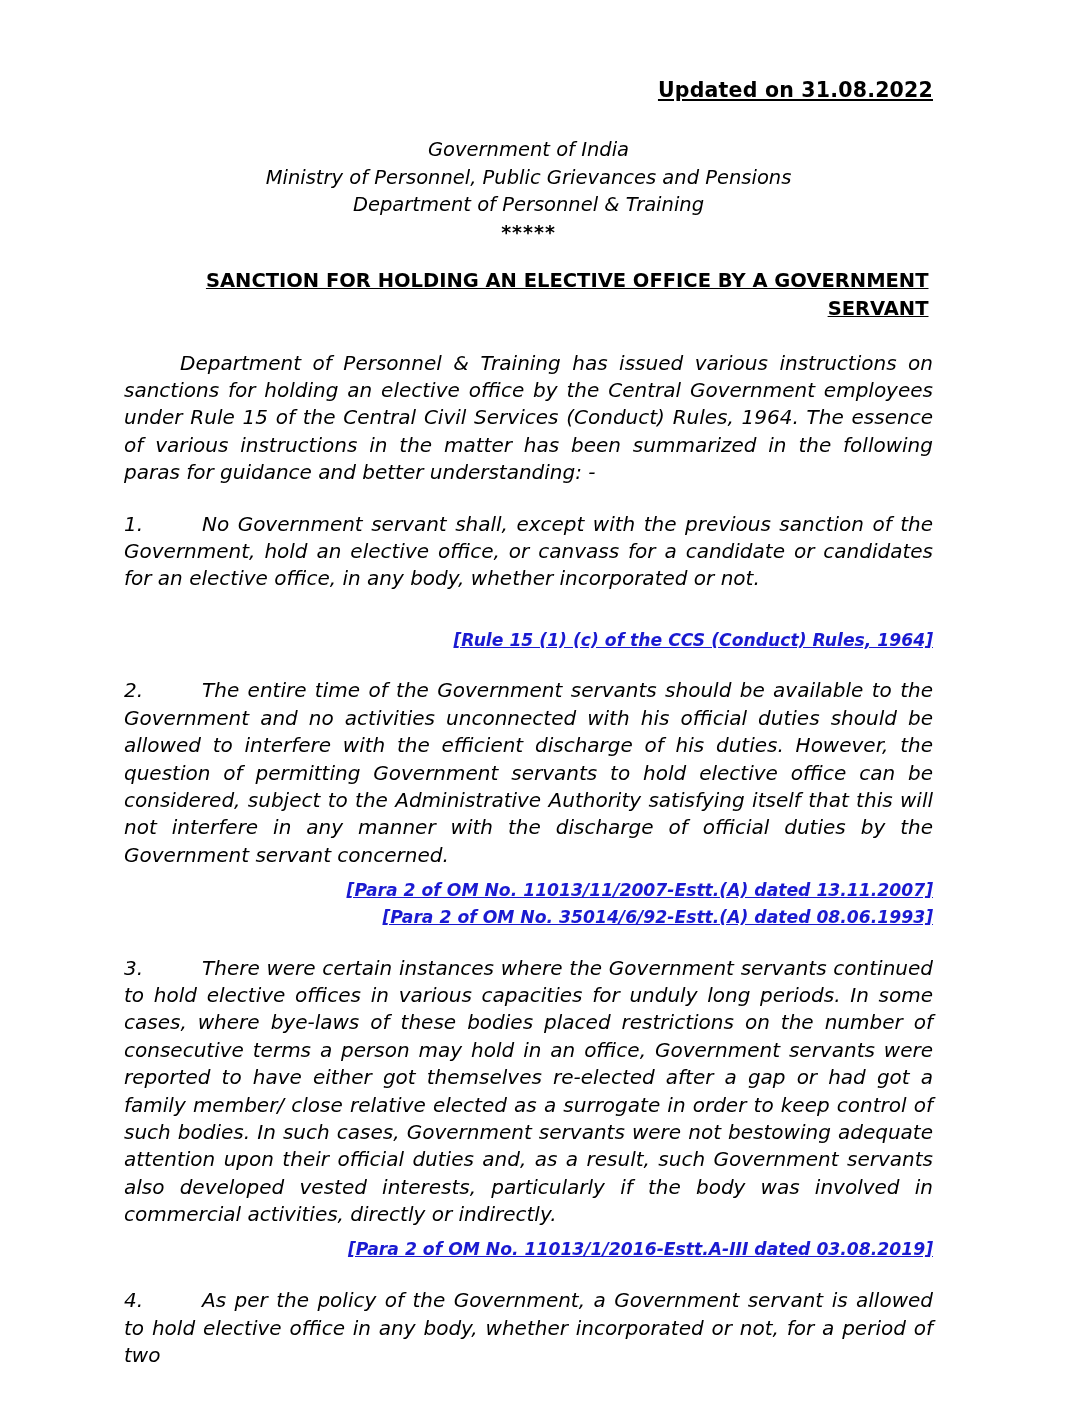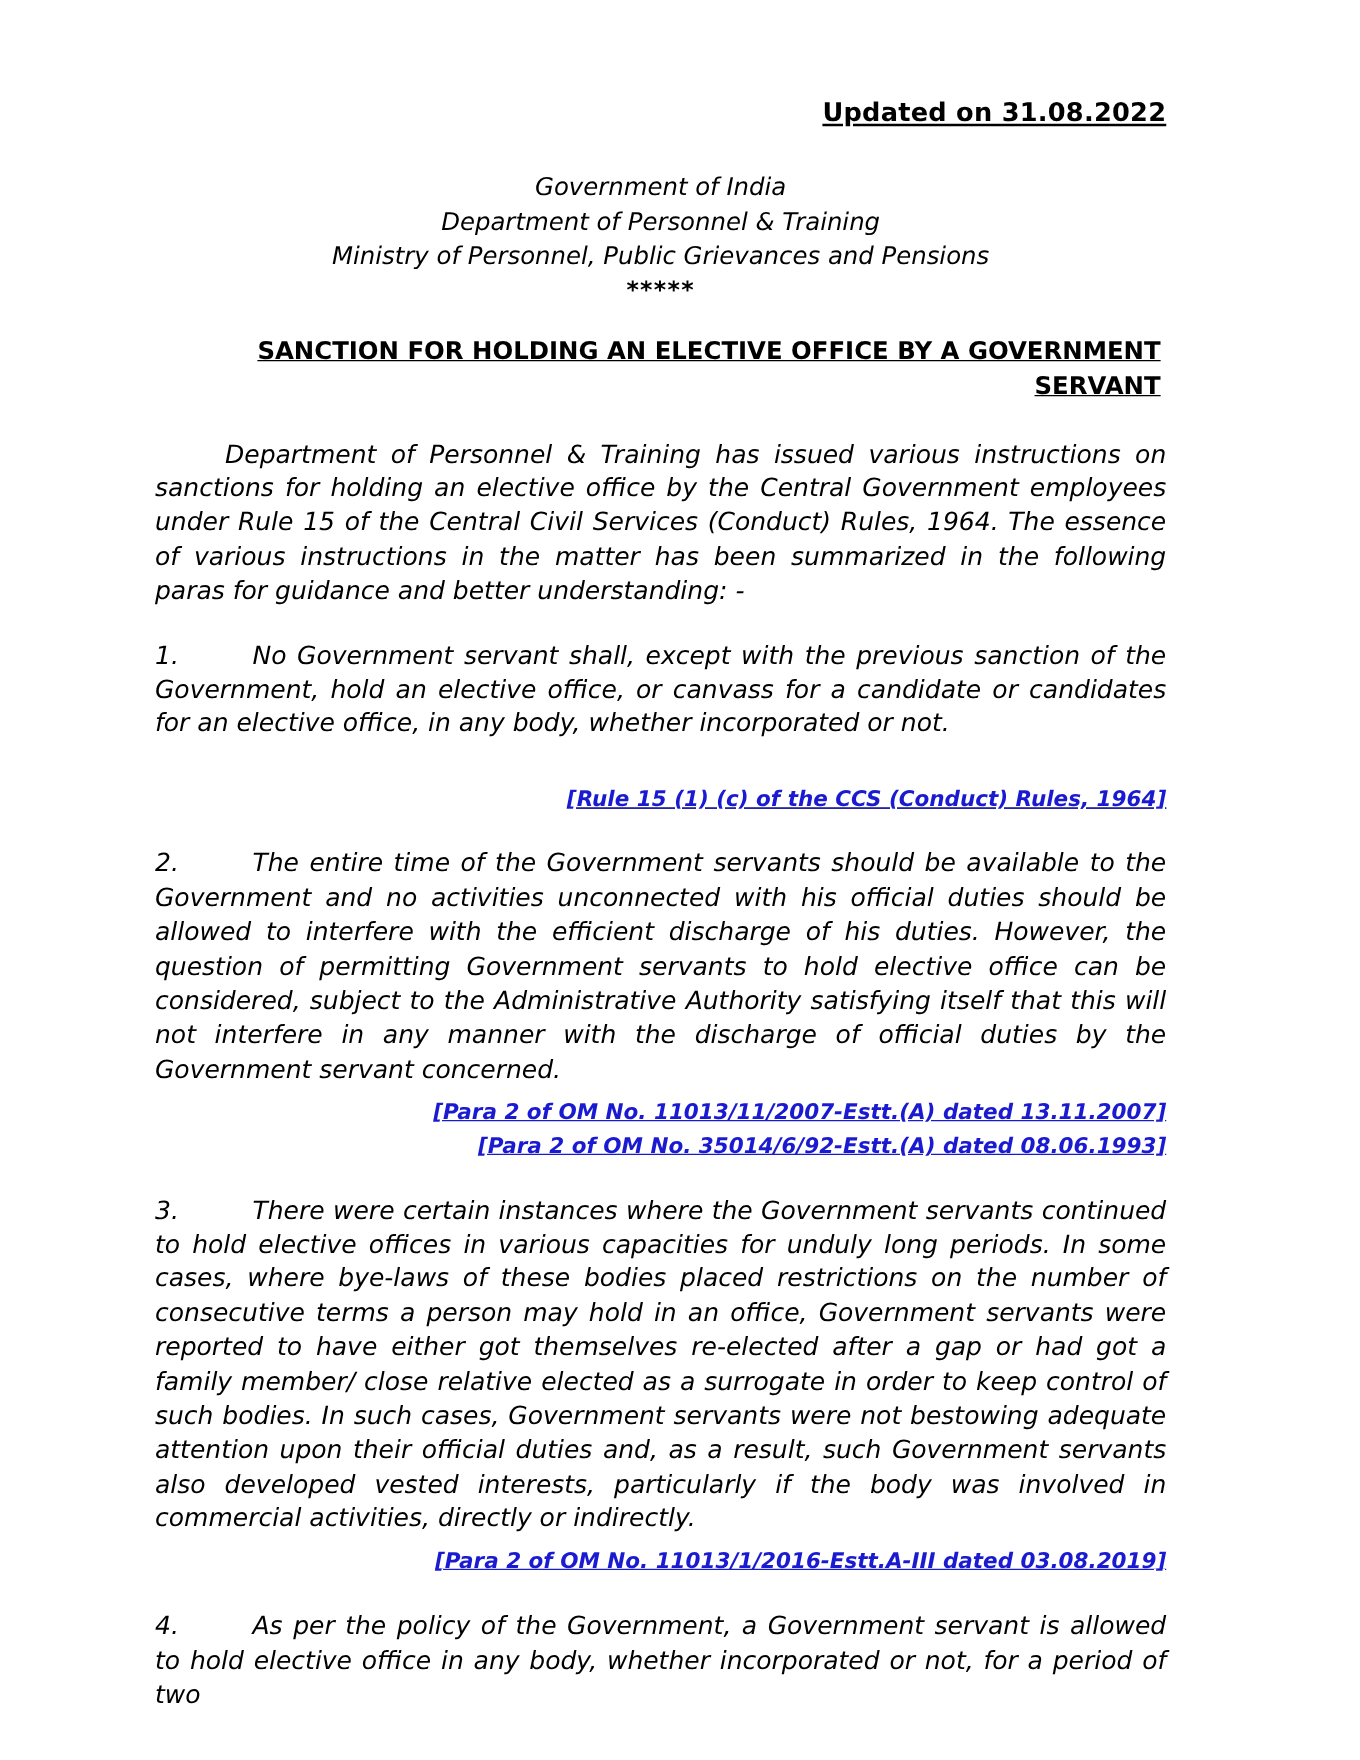--- a/index.html
+++ b/index.html
@@ -81,21 +81,20 @@
     color: #1a1ad1;
     text-decoration: underline;
     margin: 0 0 4px 0;
     line-height: 1.32;
   }
   .cite-block {
     margin: 0 0 26px 0;
   }
   .cite-block.gap-top {
     margin-top: 36px;
-    text-decoration: underline;
   }
   .page-footer {
     margin-top: 46px;
     text-align: right;
     font-weight: bold;
     font-size: 18.5px;
     padding-right: 10px;
   }
   .source-url {
     margin-top: 38px;
@@ -108,22 +107,22 @@
 </style>
 </head>
 <body>
 
 <div class="page">
 
   <div class="updated-line">Updated on 31.08.2022</div>
 
   <div class="letterhead">
     <div>Government of India</div>
+    <div>Ministry of Personnel, Public Grievances and Pensions</div>
     <div>Department of Personnel &amp; Training</div>
-    <div>Ministry of Personnel, Public Grievances and Pensions</div>
   </div>
   <div class="stars">*****</div>
 
   <div class="doc-title">SANCTION FOR HOLDING AN ELECTIVE OFFICE BY A GOVERNMENT SERVANT</div>
 
   <p class="body-para"><span class="indent"></span><span>Department of Personnel &amp; Training has issued various instructions on sanctions for holding an elective office by the Central Government employees under Rule 15 of the Central Civil Services (Conduct) Rules, 1964. The essence of various instructions in the matter has been summarized in the following paras for guidance and better understanding: -</span></p>
 
   <p class="body-para tight"><span class="numlabel">1.</span><span>No Government servant shall, except with the previous sanction of the Government, hold an elective office, or canvass for a candidate or candidates for an elective office, in any body, whether incorporated or not.</span></p>
   <div class="cite-block gap-top">
     <div class="citation">[Rule 15 (1) (c) of the CCS (Conduct) Rules, 1964]</div>

